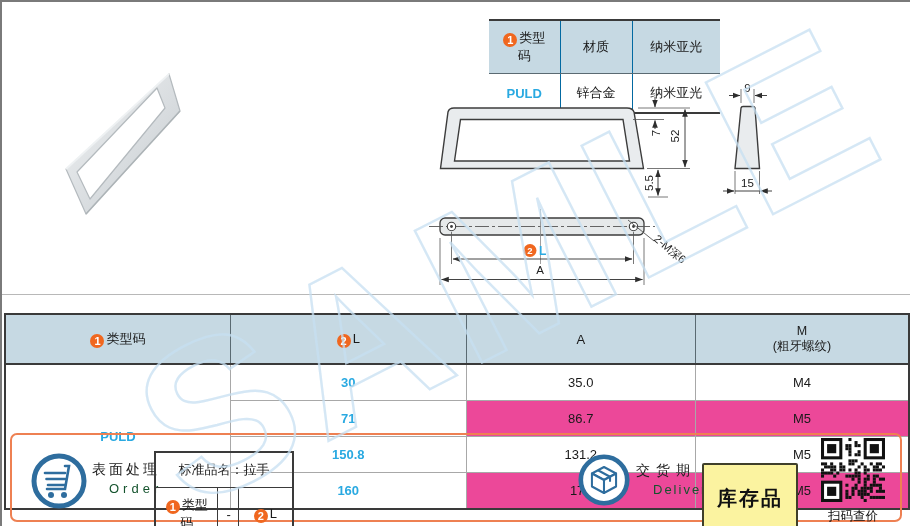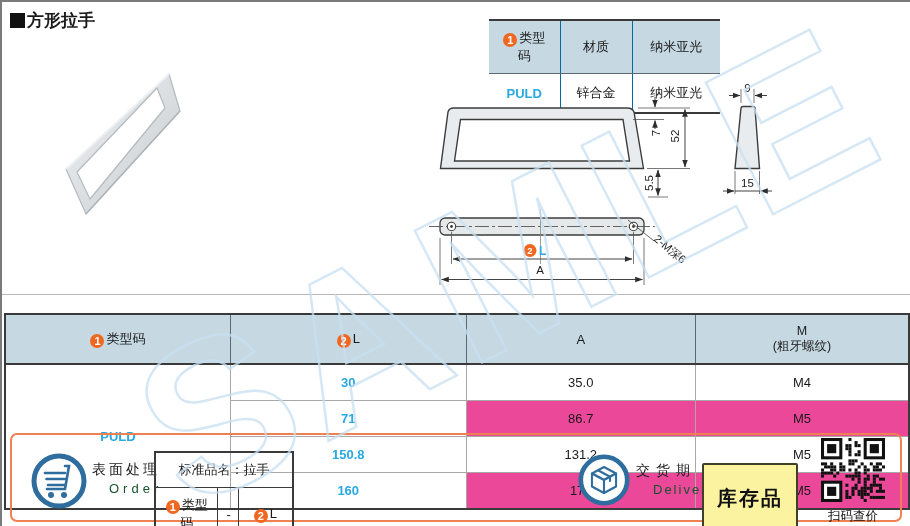--- a/index.html
+++ b/index.html
@@ -47,24 +47,20 @@
   
   .lay{position:absolute;}
   .wm{position:absolute;left:0;top:0;pointer-events:none;z-index:5;}
   .dimtxt{font-size:11.5px;fill:#222;font-family:"Liberation Sans",sans-serif;}
 </style>
 </head>
 <body>
 
 <div class="page">
 
-  <div class="title">
-    <span class="sq"></span>
-    <span>方形拉手</span>
-  </div>
 
   <table class="spec">
     <colgroup>
         <col style="width:71px">
         <col style="width:72px">
         <col style="width:88px">
       </colgroup>
     <tbody>
         <tr>
       <th>

